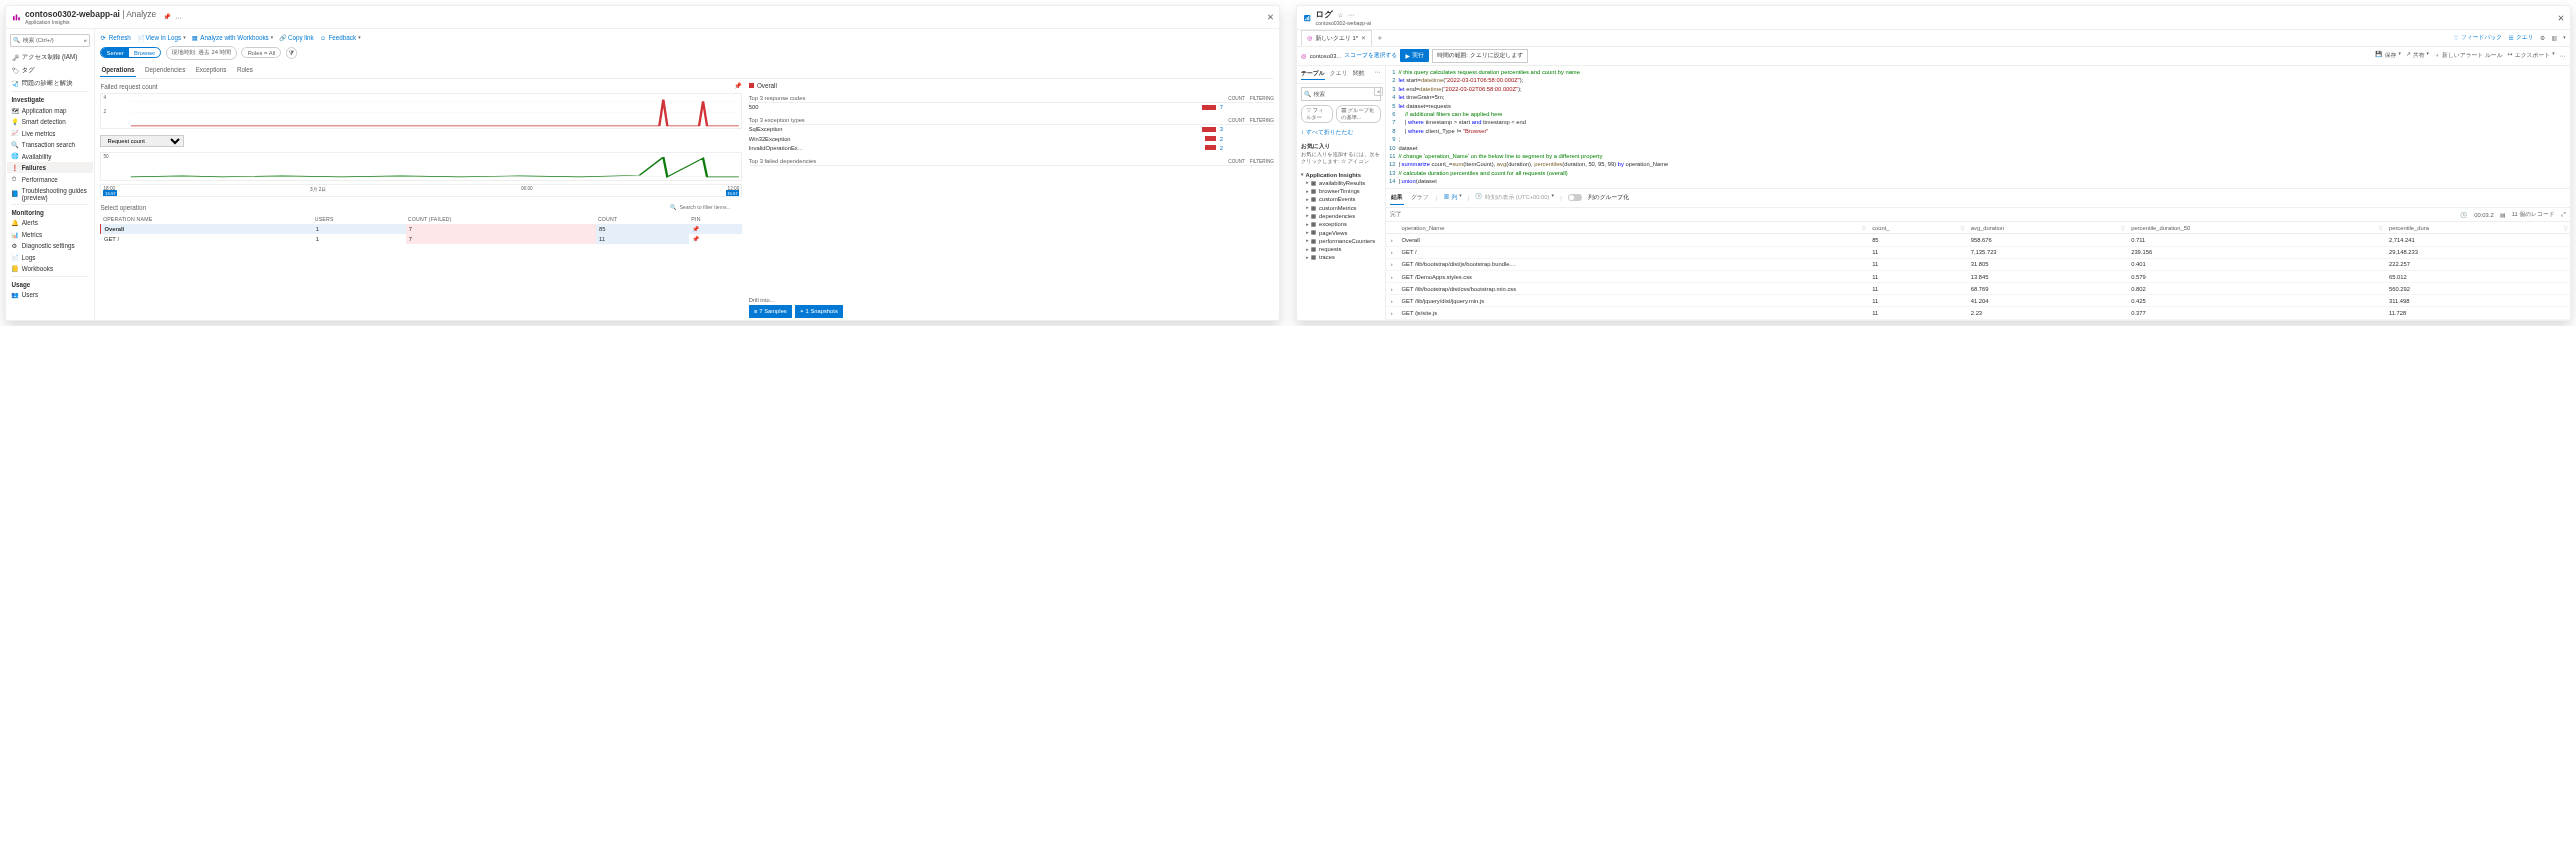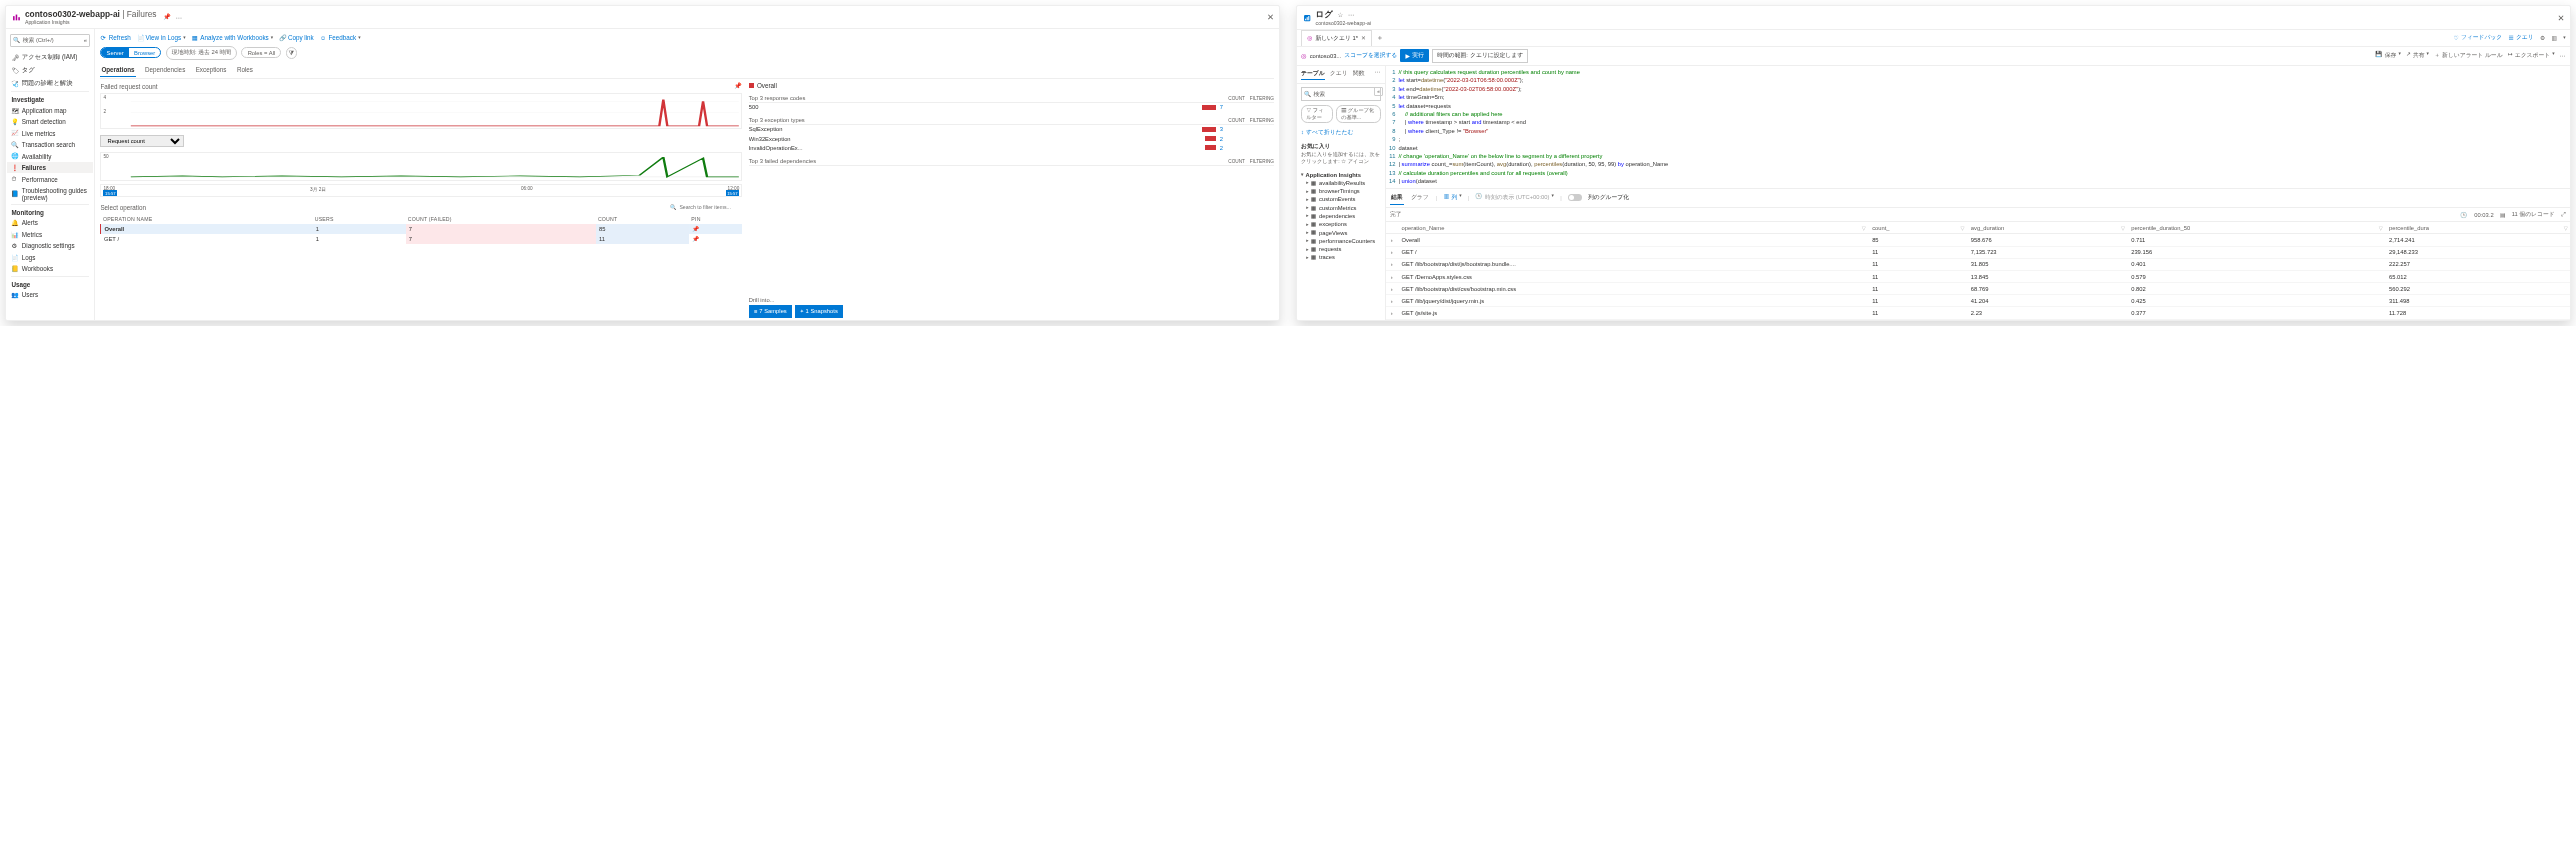--- a/index.html
+++ b/index.html
@@ -115,21 +115,21 @@
 <div class="panel">
   <div class="hdr">
     <span class="icon-box">
       <svg width="8.4" height="8.4" viewBox="0 0 16 16">
           <rect x="2" y="6" width="3" height="8" fill="#b4009e"></rect>
           <rect x="7" y="3" width="3" height="11" fill="#b4009e"></rect>
           <rect x="12" y="8" width="3" height="6" fill="#b4009e"></rect>
         </svg>
     </span>
     <div>
-      <div><span class="title-main">contoso0302-webapp-ai</span><span class="title-sub-gray"> | Failures</span></div>
+      <div><span class="title-main">contoso0302-webapp-ai</span><span class="title-sub-gray"> | Analyze</span></div>
       <div class="subtitle">Application Insights</div>
     </div>
     <span style="color:#605e5c;cursor:pointer;margin-left:3.1px;">📌</span>
     <span style="color:#605e5c;cursor:pointer;">⋯</span>
     <span class="close-x">✕</span>
   </div>
   <div class="body">
     <div class="sidebar">
       <div class="search-box">
         <span>🔍</span>

